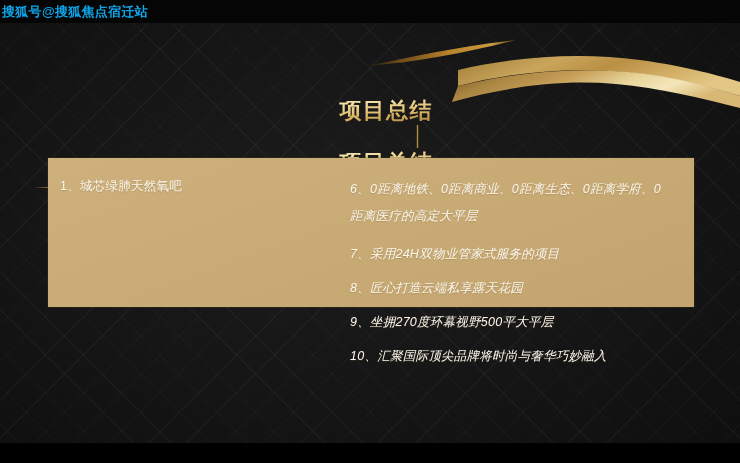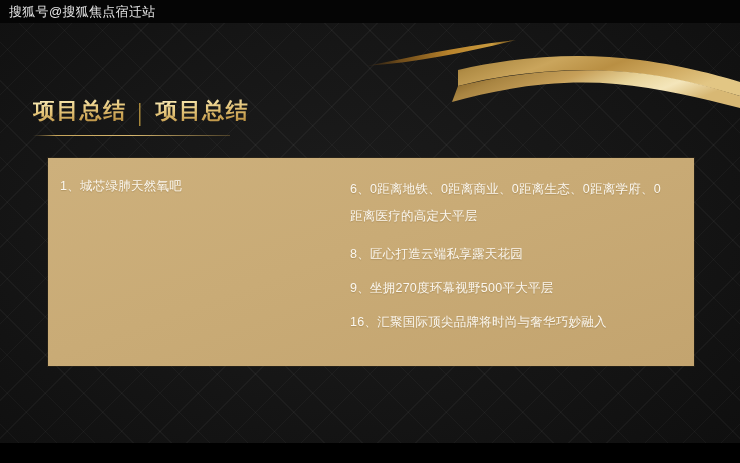--- a/index.html
+++ b/index.html
@@ -50,25 +50,25 @@
     position: absolute;
     left: 0;
     top: 0;
     width: 740px;
     height: 23px;
     background: #050505;
     display: flex;
     align-items: center;
   }
   #watermark-text {
-    color: #e5e5e5;
+    color: #0ea5e9;
     font-size: 13px;
-    font-weight: normal;
+    font-weight: bold;
     letter-spacing: 0.3px;
-    padding-left: 9px;
+    padding-left: 2px;
     white-space: nowrap;
   }
 
   
   #letterbox {
     position: absolute;
     left: 0;
     bottom: 0;
     width: 740px;
     height: 20px;
@@ -89,20 +89,21 @@
   #title-block {
     position: absolute;
     left: 33px;
     top: 96px;
     width: 400px;
   }
   #title-row {
     display: flex;
     align-items: flex-end;
     white-space: nowrap;
+    flex-direction: column;
   }
   .title-seg {
     font-size: 22px;
     font-weight: bold;
     letter-spacing: 1.4px;
     background: linear-gradient(175deg,
         #fdf4d2 0%,
         #f3e0a4 22%,
         #e3c377 48%,
         #c9a152 72%,
@@ -129,36 +130,37 @@
         rgba(214,182,110,1) 50%,
         rgba(196,158,77,0.30) 100%);
   }
 
   
   #content-panel {
     position: absolute;
     left: 48px;
     top: 158px;
     width: 646px;
-    height: 208px;
+    height: 149px;
     background: linear-gradient(160deg, #cdb07c 0%, #c9ab76 45%, #c3a46f 100%);
     box-shadow: 0 0 0 1px rgba(80,62,30,0.25);
     display: flex;
   }
   .panel-col {
     box-sizing: border-box;
     padding-top: 18px;
   }
   #col-left {
     width: 296px;
     padding-left: 12px;
   }
   #col-right {
     width: 350px;
     padding-left: 6px;
+    font-style: italic;
   }
   .bullet-item {
     color: #fbf7ef;
     font-size: 12.5px;
     line-height: 20px;
     letter-spacing: 0.25px;
     margin-bottom: 15px;
     text-shadow: 0 1px 1px rgba(120,92,44,0.30);
   }
   #col-right .bullet-item {
@@ -239,22 +241,23 @@
   </div>
 
   <div id="content-panel">
 
     <div class="panel-col" id="col-left">
       <div class="bullet-item">1、城芯绿肺天然氧吧</div>
     </div>
 
     <div class="panel-col" id="col-right">
       <div class="bullet-item wrap">6、0距离地铁、0距离商业、0距离生态、0距离学府、0距离医疗的高定大平层</div>
+      <div class="bullet-item">7、采用24H双物业管家式服务的项目</div>
       <div class="bullet-item">8、匠心打造云端私享露天花园</div>
       <div class="bullet-item">9、坐拥270度环幕视野500平大平层</div>
-      <div class="bullet-item">16、汇聚国际顶尖品牌将时尚与奢华巧妙融入</div>
+      <div class="bullet-item">10、汇聚国际顶尖品牌将时尚与奢华巧妙融入</div>
     </div>
 
   </div>
 
   <div id="letterbox"></div>
 
 </div>
 
 </body></html>

